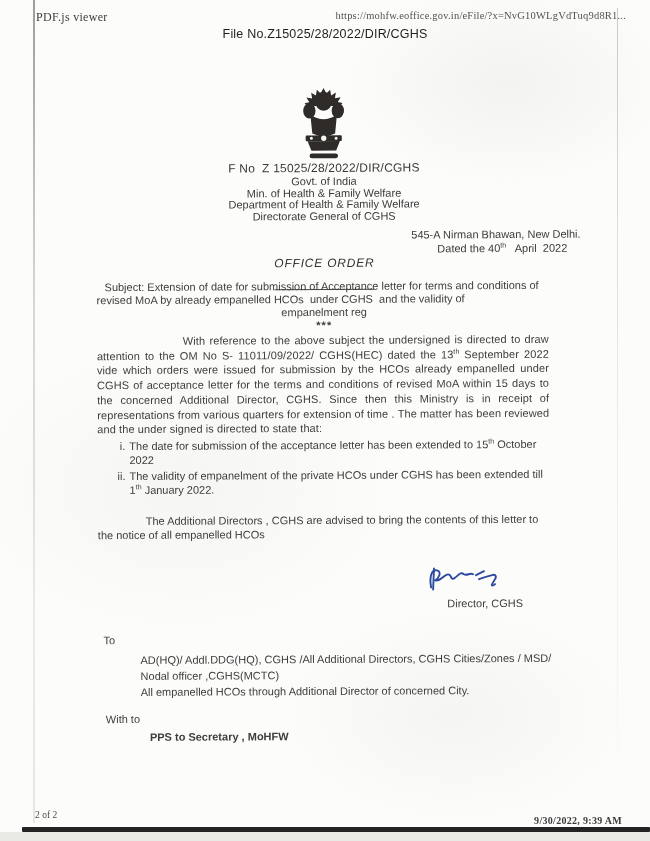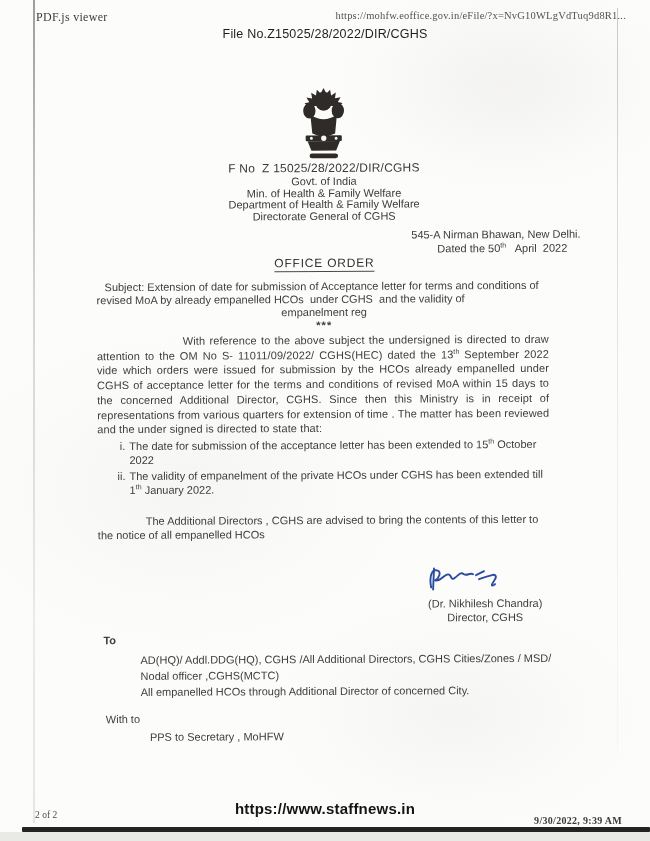--- a/index.html
+++ b/index.html
@@ -39,44 +39,44 @@
 
   .letterhead{ left:0; right:0; top:161px; text-align:center; color:#3a3a3a; }
   .letterhead .fno{ font-size:12px; letter-spacing:0.2px; margin-bottom:1px; }
   .letterhead .org{ font-size:11px; line-height:11.6px; }
 
   .address{ left:388px; top:229px; font-size:11px; line-height:13.5px; color:#3a3a3a;margin-left:24px; }
   .address .dated{ padding-left:26px; }
 
   .order-title{ left:0; right:0; top:256px; text-align:center; font-size:12px; color:#333;
     letter-spacing:0.8px; }
-  .order-title span{ border-bottom:1px solid #4a4a4a; padding-bottom:1px; }
+  .order-title span{ border-bottom:1px solid #4a4a4a; padding-bottom:19px;font-style:italic; }
 
   .subject{ left:97px; top:280px; width:455px; font-size:11px; line-height:13.2px; }
   .subject .l1{ text-indent:8px; }
   .subject .l3{ text-align:center; }
   .subject .stars{ text-align:center; font-weight:bold; letter-spacing:1px; line-height:11px; }
 
   .main-para{ left:97px; top:333px; width:452px; font-size:11px; line-height:14.7px;
     text-align:justify; text-indent:86px; letter-spacing:0.1px; }
 
   .olist{ left:114px; top:439px; width:438px; font-size:11px; line-height:13.6px; }
   .olist .item{ display:flex; margin-bottom:3px; }
   .olist .marker{ width:15px; flex:0 0 15px; text-align:right; padding-right:4px; }
   .olist .body{ flex:1; }
 
   .closing{ left:97px; top:514px; width:452px; font-size:11px; line-height:13.8px; text-indent:48px; }
 
   .sig-svg{ left:423px; top:564px; width:78px; height:32px; }
   .signatory{ left:408px; top:598px; width:152px; text-align:center; font-size:11px; line-height:13.6px; }
 
-  .to-label{ left:102px; top:633px; font-size:11px;font-weight:bold; }
+  .to-label{ left:102px; top:633px; font-size:11px; }
   .to-lines{ left:139px; top:651px; width:432px; font-size:11px; line-height:16.2px; }
   .copy-label{ left:104px; top:712px; font-size:11px; }
-  .copy-line{ left:148px; top:730px; font-size:11px; }
+  .copy-line{ left:148px; top:730px; font-size:11px;font-weight:bold; }
 
   
   .footer-page{ left:35px; top:810px; font-size:9.5px; color:#4a4a4a; }
   .footer-url{ left:0; right:0; top:800px; text-align:center; font-weight:bold; font-size:15px; color:#141414; letter-spacing:0.2px; }
   .footer-time{ right:28px; top:815px; font-size:10px; color:#3b3b3b; letter-spacing:0.3px;font-weight:bold; }
   .bottom-bar{ left:22px; top:827px; width:628px; height:4.5px; background:#232323; border-radius:1px; }
   .below-strip{ left:0; top:832px; width:650px; height:9px; background:#e9e9e6; }
 </style>
 </head>
 <body>
@@ -111,21 +111,21 @@
     <div class="abs letterhead">
       <div class="fno keep-ws">F No  Z 15025/28/2022/DIR/CGHS</div>
       <div class="org">Govt. of India</div>
       <div class="org">Min. of Health &amp; Family Welfare</div>
       <div class="org">Department of Health &amp; Family Welfare</div>
       <div class="org">Directorate General of CGHS</div>
     </div>
 
     <div class="abs address">
       <div>545-A Nirman Bhawan, New Delhi.</div>
-      <div class="dated keep-ws"><span>Dated the 50</span><sup class="sc">th</sup><span class="keep-ws">   April  2022</span></div>
+      <div class="dated keep-ws"><span>Dated the 40</span><sup class="sc">th</sup><span class="keep-ws">   April  2022</span></div>
     </div>
 
     <div class="abs order-title"><span>OFFICE ORDER</span></div>
 
     <div class="abs subject">
       <div class="l1">Subject: Extension of date for submission of Acceptance letter for terms and conditions of</div>
       <div class="l2 keep-ws">revised MoA by already empanelled HCOs  under CGHS  and the validity of</div>
       <div class="l3">empanelment reg</div>
       <div class="stars">***</div>
     </div>
@@ -154,34 +154,32 @@
     <svg class="abs sig-svg" viewBox="0 0 78 32" aria-hidden="true">
       <g fill="none" stroke="#2d4aa1" stroke-width="1.9" stroke-linecap="round" stroke-linejoin="round">
         <path d="M10 5 L9 26"></path>
         <path d="M7 24 C5 12 8 6 13 7 C18 8 15 15 11 17 C16 19 20 11 24 11 C28 11 26 17 30 15 C35 12 36 8 40 11 C43 13 46 9 49 11"></path>
         <path d="M52 12 L60 8"></path>
         <path d="M55 16 C60 14 64 13 68 12 C71 11 73 13 71 16 L68 21 C67 23 69 23 71 21"></path>
       </g>
     </svg>
 
     <div class="abs signatory">
-      <div>(Dr. Nikhilesh Chandra)</div>
       <div>Director, CGHS</div>
     </div>
 
     <div class="abs to-label">To</div>
     <div class="abs to-lines">
       <div>AD(HQ)/ Addl.DDG(HQ), CGHS /All Additional Directors, CGHS Cities/Zones / MSD/</div>
       <div>Nodal officer ,CGHS(MCTC)</div>
       <div>All empanelled HCOs through Additional Director of concerned City.</div>
     </div>
     <div class="abs copy-label">With to</div>
     <div class="abs copy-line">PPS to Secretary , MoHFW</div>
 
   </div>
 
   <div class="abs footer-page serif">2 of 2</div>
-  <div class="abs footer-url">https://www.staffnews.in</div>
   <div class="abs footer-time serif">9/30/2022, 9:39 AM</div>
   <div class="abs bottom-bar"></div>
   <div class="abs below-strip"></div>
 
 </div>
 
 </body></html>

